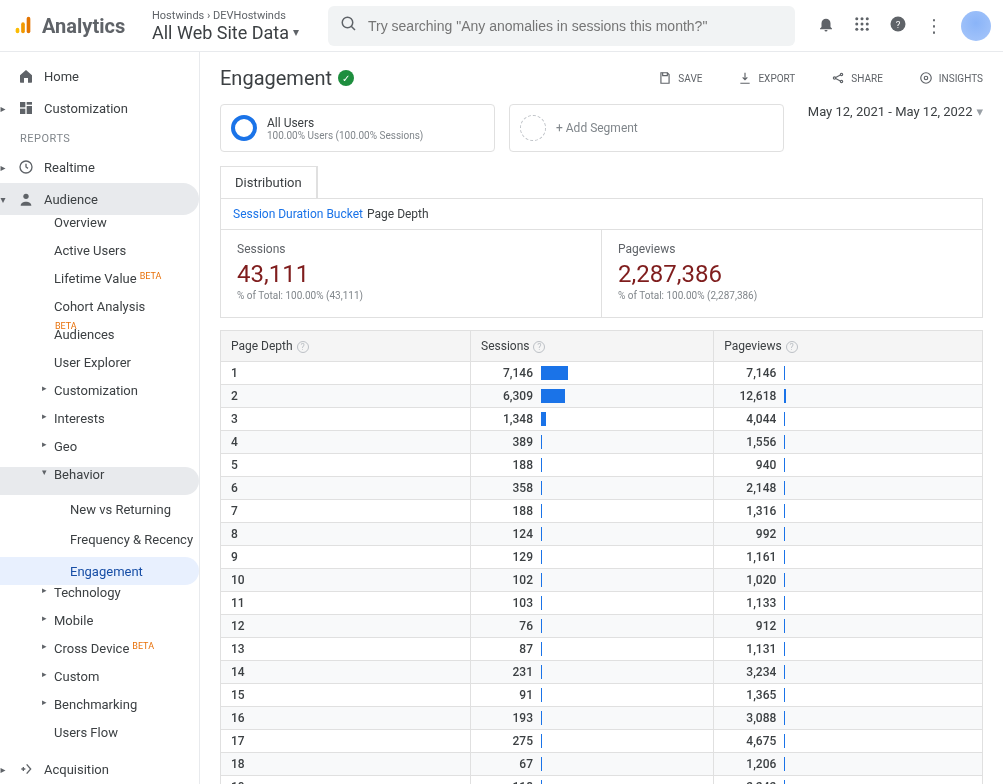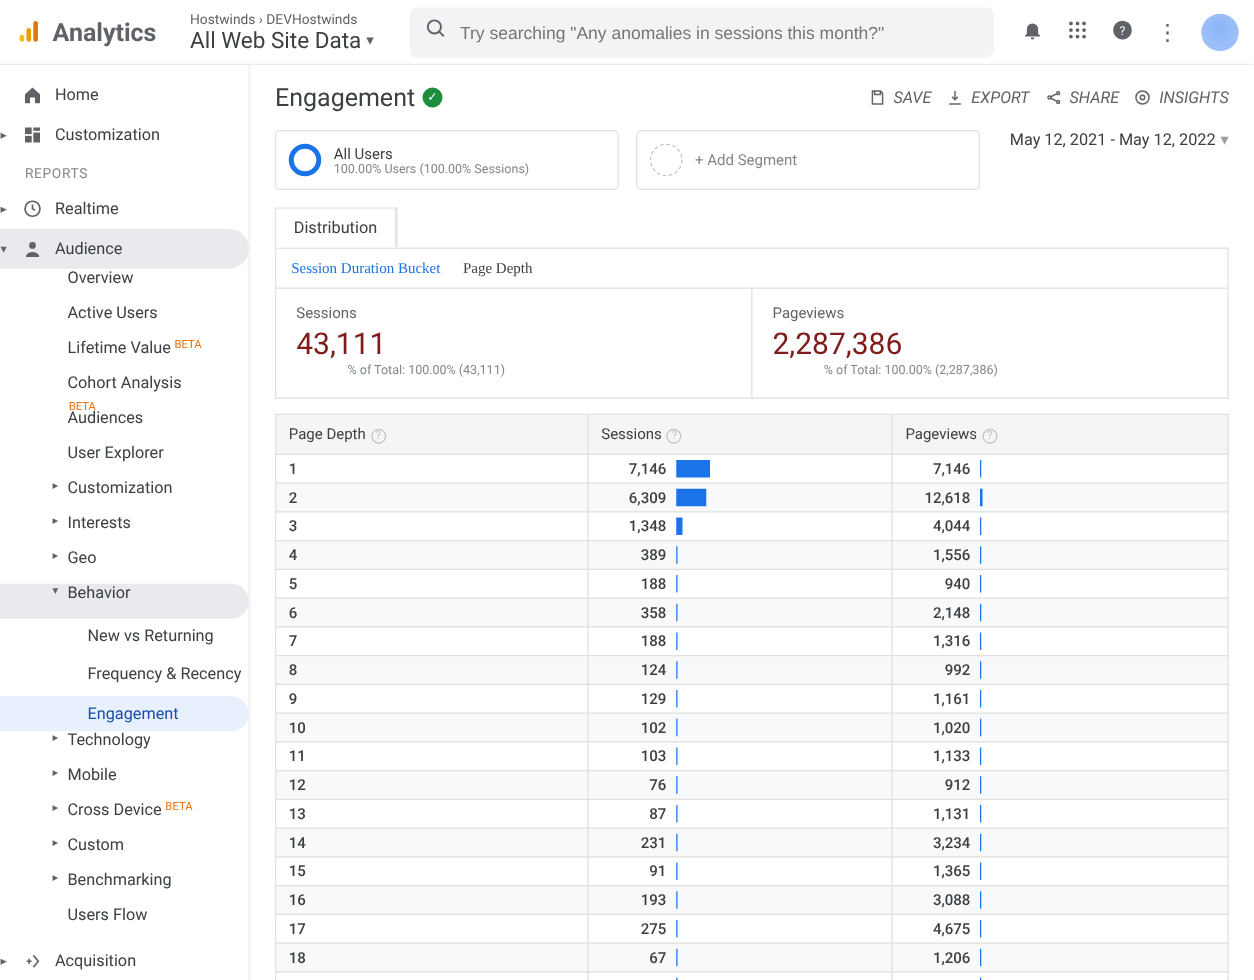--- a/index.html
+++ b/index.html
@@ -123,21 +123,21 @@
     justify-content: space-between;
     align-items: center;
     margin-bottom: 14px;
   }
   .page-title { font-size: 20px; color: #3c4043; display: flex; align-items: center; gap: 6px; }
   .check-badge {
     width: 16px; height: 16px; background: #1e8e3e; border-radius: 50%;
     display: inline-flex; align-items: center; justify-content: center;
     color: #fff; font-size: 10px;
   }
-  .action-bar { display: flex; gap: 12px; font-size: 13px; color: #5f6368; font-style: italic; }
+  .action-bar { display: flex; gap: 36px; font-size: 10px; color: #5f6368; }
   .action-bar .act { display: flex; align-items: center; gap: 6px; cursor: pointer; }
 
   .segments-row {
     display: flex;
     align-items: flex-start;
     gap: 14px;
     margin-bottom: 14px;
   }
   .seg-box {
     border: 1px solid #e0e0e0;
@@ -169,40 +169,39 @@
     font-size: 13px;
     border-right: 1px solid #e0e0e0;
     background: #fff;
     cursor: pointer;
   }
   .subtabs {
     border: 1px solid #e0e0e0;
     padding: 8px 12px;
     font-size: 12px;
     display: flex;
-    gap: 18px;
-    font-family: Liberation Serif, serif;
+    gap: 4px;
   }
   .subtabs .st.active { color: #1a73e8; }
   .subtabs .st { color: #3c4043; cursor: pointer; }
 
   .metric-row {
     border: 1px solid #e0e0e0;
     border-top: none;
     display: flex;
   }
   .metric {
     flex: 1;
     padding: 12px 16px 16px;
     border-right: 1px solid #e0e0e0;
   }
   .metric:last-child { border-right: none; }
   .metric-label { font-size: 12px; color: #5f6368; }
   .metric-value { font-size: 24px; color: #7f1d1d; margin-top: 4px; }
-  .metric-sub { font-size: 10px; color: #80868b; margin-top: 2px; margin-left: 41px; }
+  .metric-sub { font-size: 10px; color: #80868b; margin-top: 2px; }
 
   .data-table {
     width: 100%;
     border-collapse: collapse;
     margin-top: 12px;
     font-size: 12px;
   }
   .data-table th {
     background: #f5f5f5;
     text-align: left;

